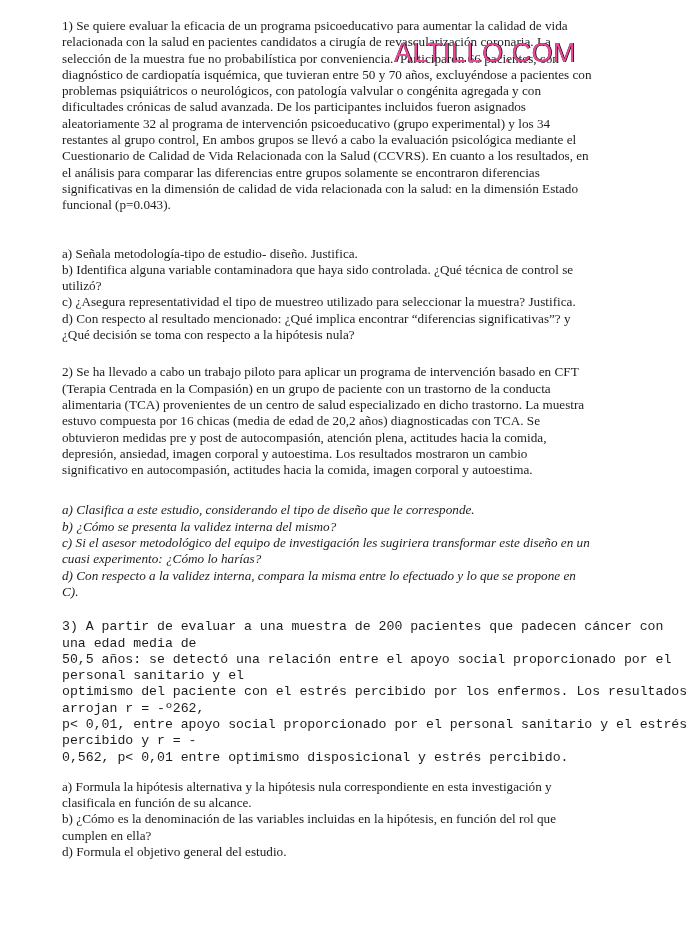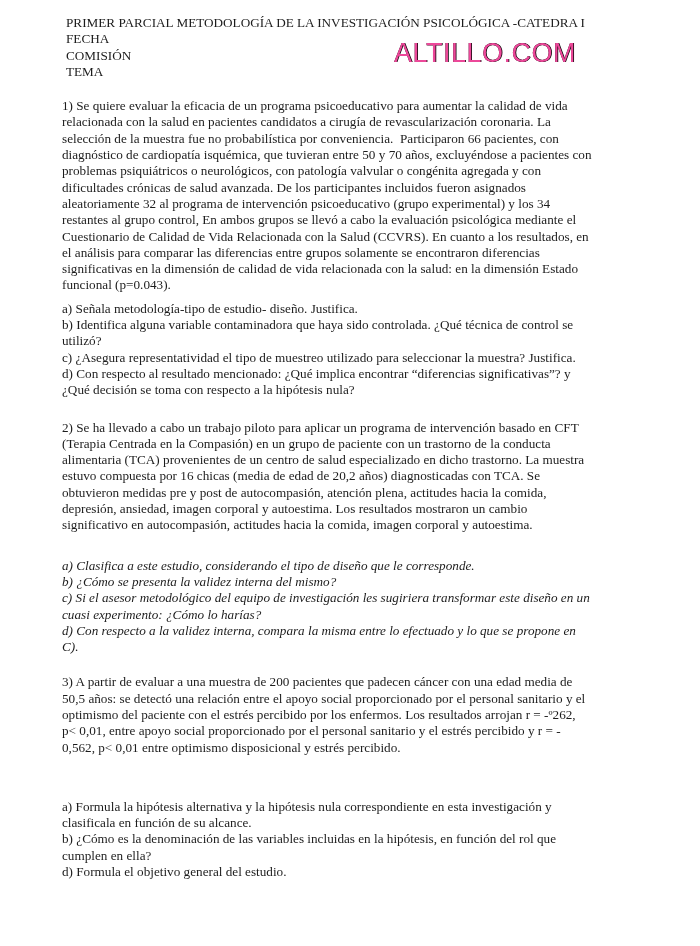--- a/index.html
+++ b/index.html
@@ -26,37 +26,31 @@
     font-weight: normal;
     font-size: 27px;
     line-height: 27px;
     letter-spacing: 0.5px;
     color: #ec4899;
     text-shadow: 0.7px 0 0 #000, 0 0.4px 0 #000;
   }
   .doc-body { margin-left: 62px; width: 632px; }
   .statement, .subitems { margin: 0; white-space: pre-wrap; }
   .q1 .statement  { margin-top: 18px; }
-  .q1 .subitems   { margin-top: 7px; }
+  .q1 .subitems   { margin-top: 32px; }
   .q2 .statement  { margin-top: 21px; }
   .q2 .subitems   { margin-top: 24px; font-style: italic; }
-  .q3 .statement  { margin-top: 19px; }
-  .q3 .subitems   { margin-top: 43px; }
+  .q3 .statement  { margin-top: 19px; font-family: Liberation Mono, monospace; }
+  .q3 .subitems   { margin-top: 13px; }
 </style>
 </head>
 <body>
 
 <div class="page">
 
-  <div class="doc-header">
-    <div class="doc-title">PRIMER PARCIAL METODOLOGÍA DE LA INVESTIGACIÓN PSICOLÓGICA -CATEDRA I</div>
-    <div class="doc-field">FECHA</div>
-    <div class="doc-field">COMISIÓN</div>
-    <div class="doc-field">TEMA</div>
-  </div>
 
   <div class="watermark">ALTILLO.COM</div>
 
   <div class="doc-body">
 
     <section class="question q1">
       <p class="statement">1) Se quiere evaluar la eficacia de un programa psicoeducativo para aumentar la calidad de vida
 relacionada con la salud en pacientes candidatos a cirugía de revascularización coronaria. La
 selección de la muestra fue no probabilística por conveniencia.  Participaron 66 pacientes, con
 diagnóstico de cardiopatía isquémica, que tuvieran entre 50 y 70 años, excluyéndose a pacientes con

